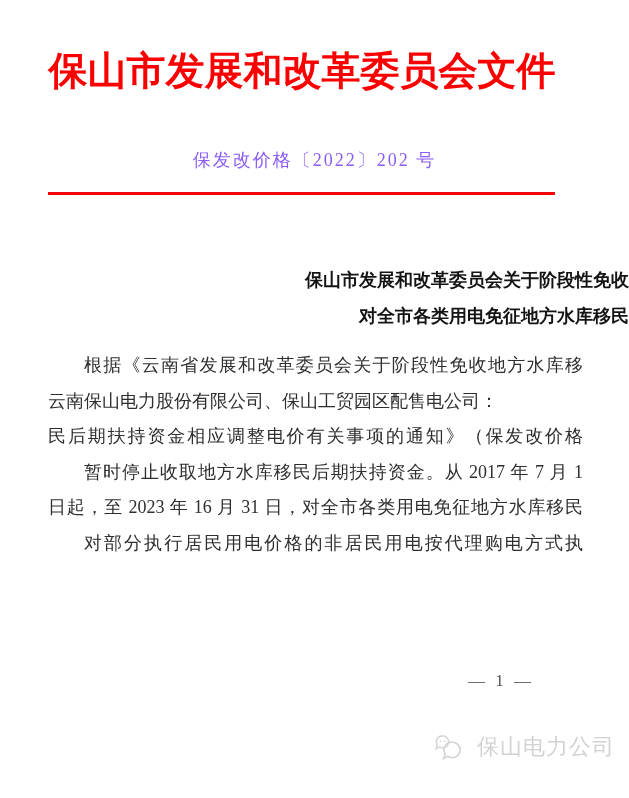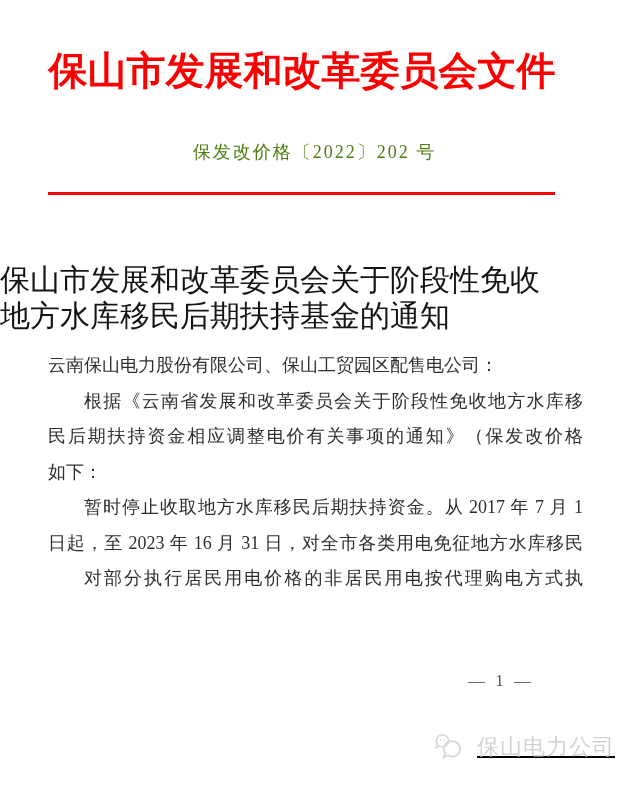--- a/index.html
+++ b/index.html
@@ -23,45 +23,45 @@
     text-align: center;
     font-size: 39px;
     font-weight: bold;
     color: #fb0000;
     letter-spacing: 0px;
     white-space: nowrap;
     line-height: 1.3;
   }
   .doc-number {
     position: absolute;
-    top: 140px;
+    top: 148px;
     left: 0;
     width: 100%;
     text-align: center;
     font-size: 18px;
-    color: #4d7c0f;
+    color: #8b5cf6;
     letter-spacing: 2px;
     white-space: nowrap;
   }
   .red-divider {
     position: absolute;
     top: 192px;
     left: 48px;
     width: 507px;
     height: 3px;
     background: #f30505;
   }
   .doc-title {
     position: absolute;
     top: 262px;
     left: 0;
     width: 100%;
-    text-align: left;
-    font-size: 30px;
-    font-weight: normal;
+    text-align: right;
+    font-size: 18px;
+    font-weight: bold;
     color: #141414;
     line-height: 36px;
   }
   .body-block {
     position: absolute;
     top: 348px;
     left: 48px;
     width: 535px;
     font-size: 18px;
     color: #2e2e2e;
@@ -89,23 +89,22 @@
     font-size: 17px;
     color: #565656;
     letter-spacing: 3px;
     white-space: nowrap;
   }
   .watermark {
     position: absolute;
     top: 732px;
     right: 14px;
     display: flex;
-    align-items: flex-start;
+    align-items: flex-end;
     gap: 14px;
-    text-decoration: underline;
   }
   .wm-icon {
     display: inline-flex;
     width: 29px;
     height: 29px;
   }
   .wm-text {
     font-size: 22px;
     color: #d2d2d2;
     letter-spacing: 1px;
@@ -119,28 +118,27 @@
 <div class="page">
 
   <div class="agency-header">保山市发展和改革委员会文件</div>
 
   <div class="doc-number">保发改价格〔2022〕202 号</div>
 
   <div class="red-divider"></div>
 
   <div class="doc-title">
     <div class="doc-title-line">保山市发展和改革委员会关于阶段性免收</div>
-    <div class="doc-title-line">地方水库移民后期扶持基金的通知</div>
+    <div class="doc-title-line">对全市各类用电免征地方水库移民</div>
   </div>
 
   <div class="body-block">
+    <div class="line indent justify">根据《云南省发展和改革委员会关于阶段性免收地方水库移</div>
     <div class="line">云南保山电力股份有限公司、保山工贸园区配售电公司：</div>
-    <div class="line indent justify">根据《云南省发展和改革委员会关于阶段性免收地方水库移</div>
     <div class="line justify">民后期扶持资金相应调整电价有关事项的通知》（保发改价格</div>
-    <div class="line">如下：</div>
     <div class="line indent justify">暂时停止收取地方水库移民后期扶持资金。从 2017 年 7 月 1</div>
     <div class="line justify">日起，至 2023 年 16 月 31 日，对全市各类用电免征地方水库移民</div>
     <div class="line indent justify">对部分执行居民用电价格的非居民用电按代理购电方式执</div>
   </div>
 
   <div class="page-number">— 1 —</div>
 
   <div class="watermark">
     <span class="wm-icon">
       <svg viewBox="0 0 30 30" width="29" height="29" aria-hidden="true">

